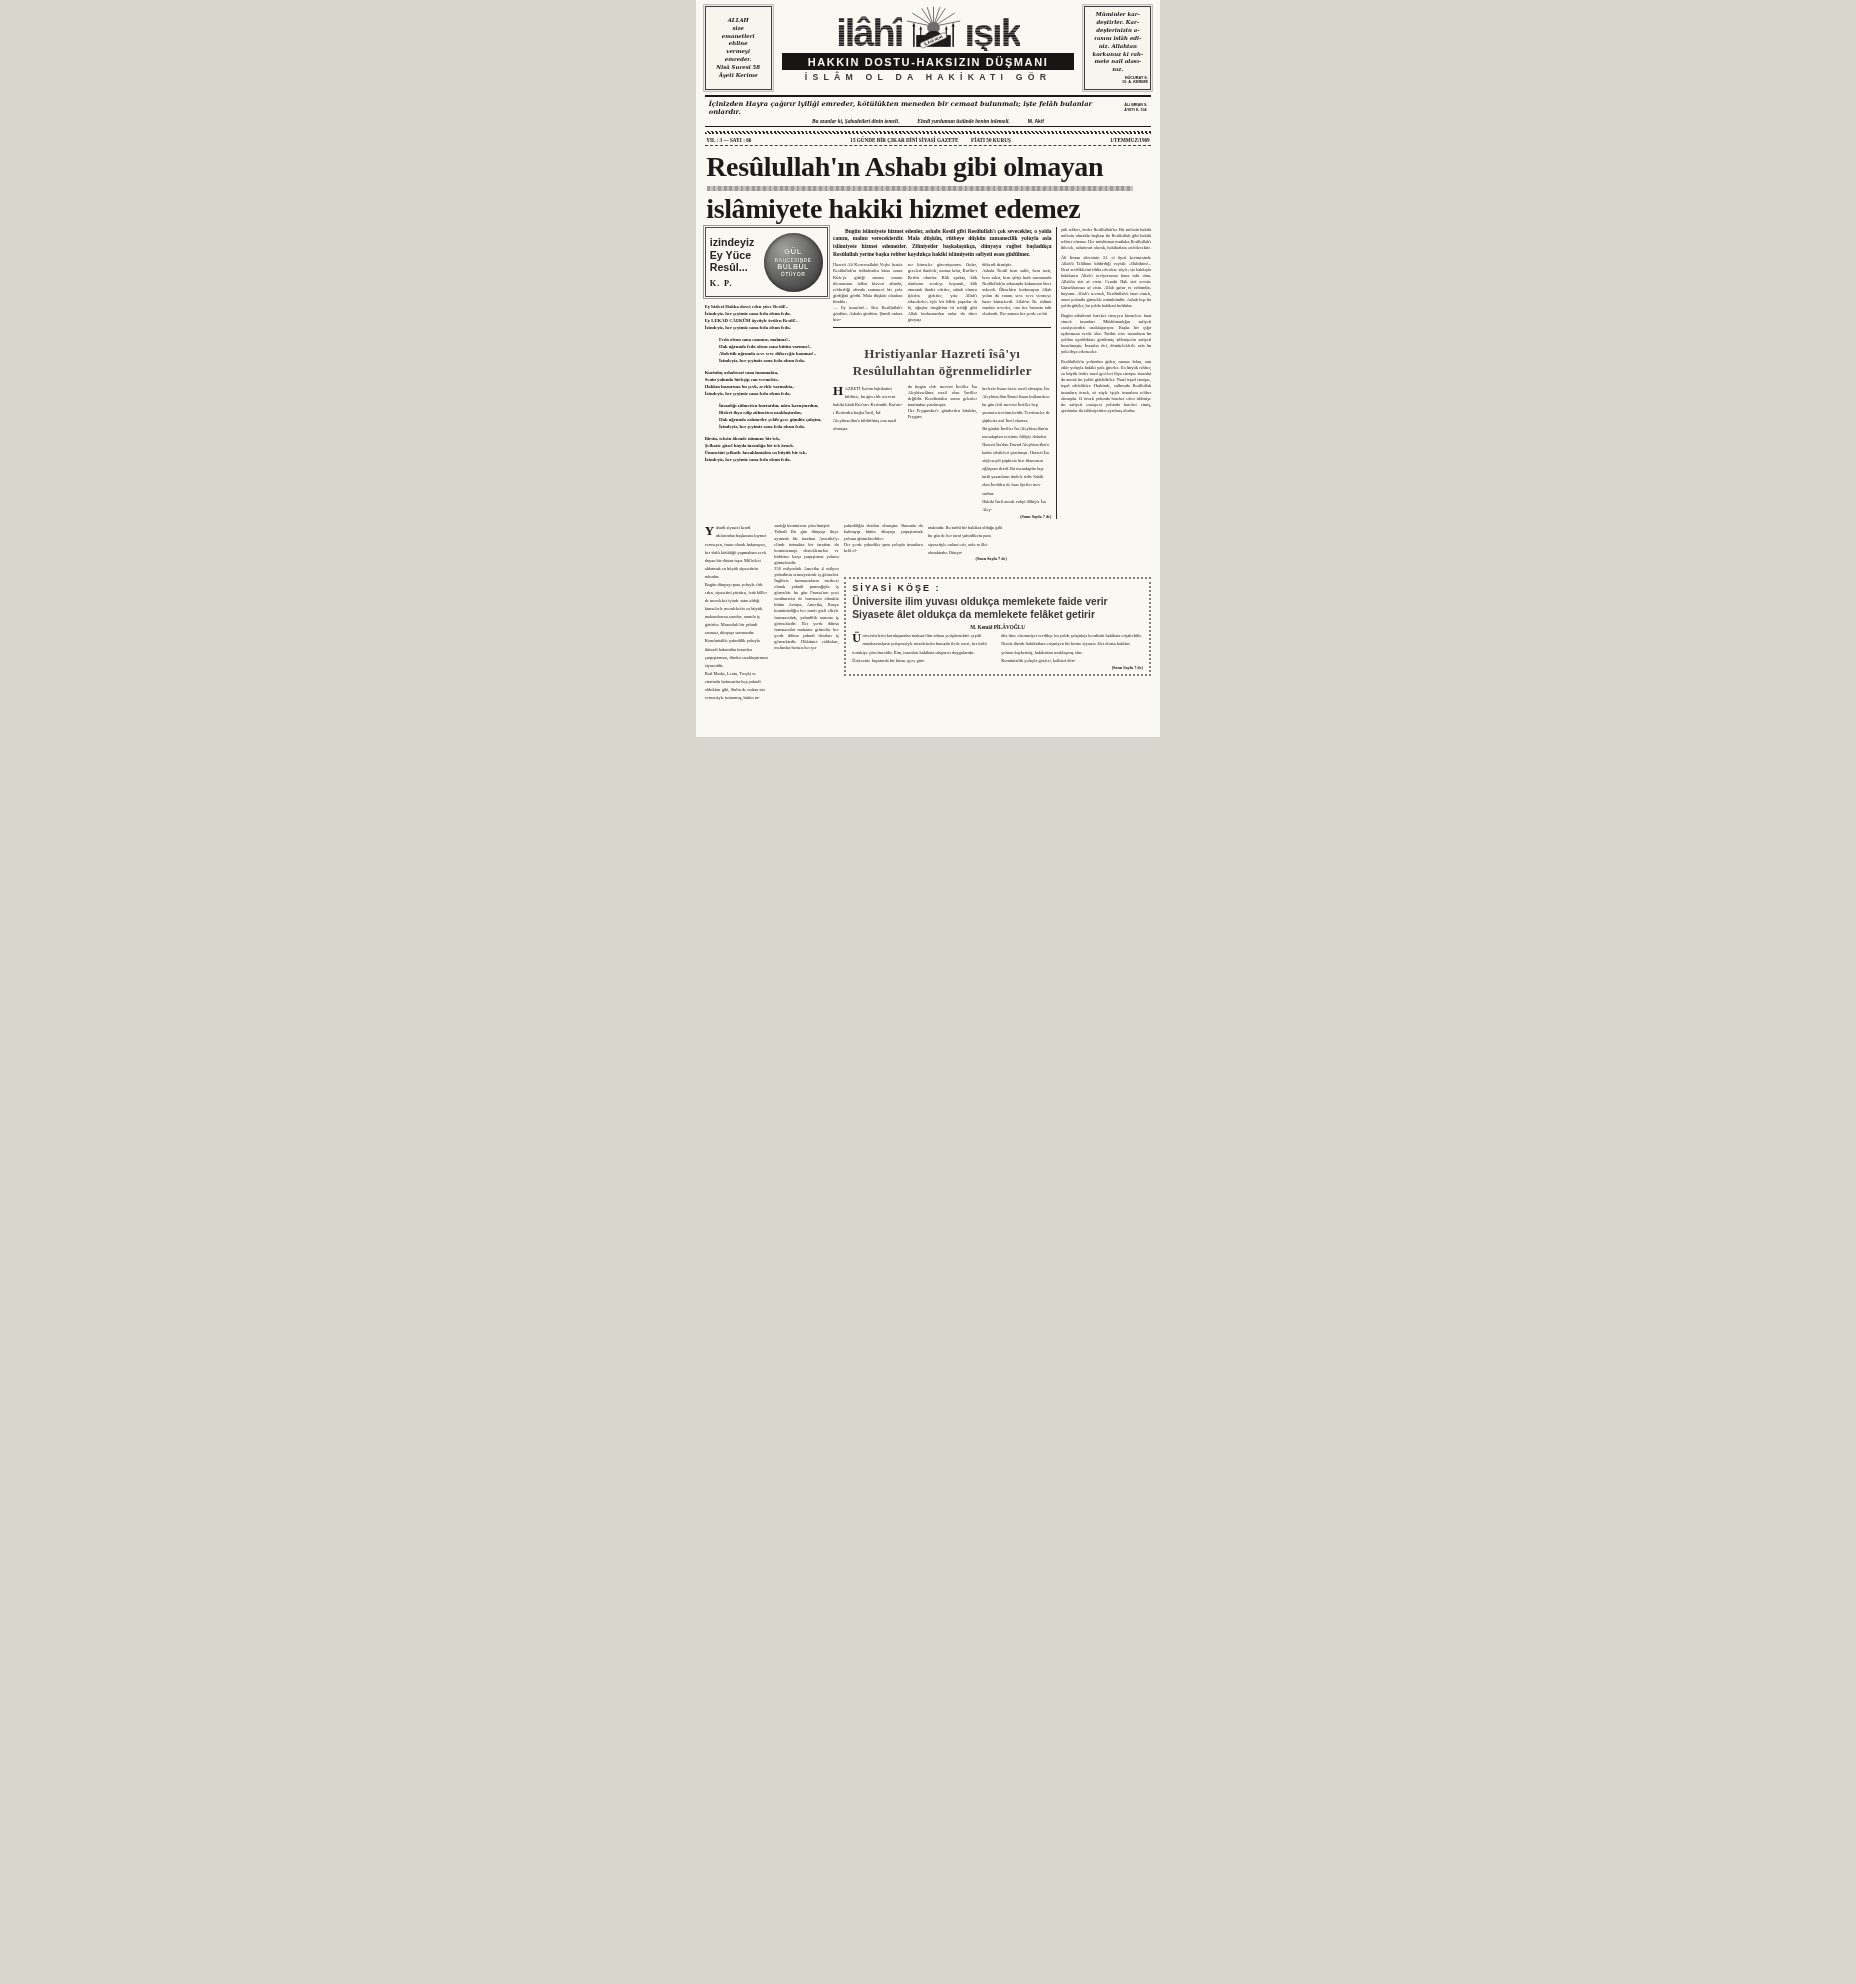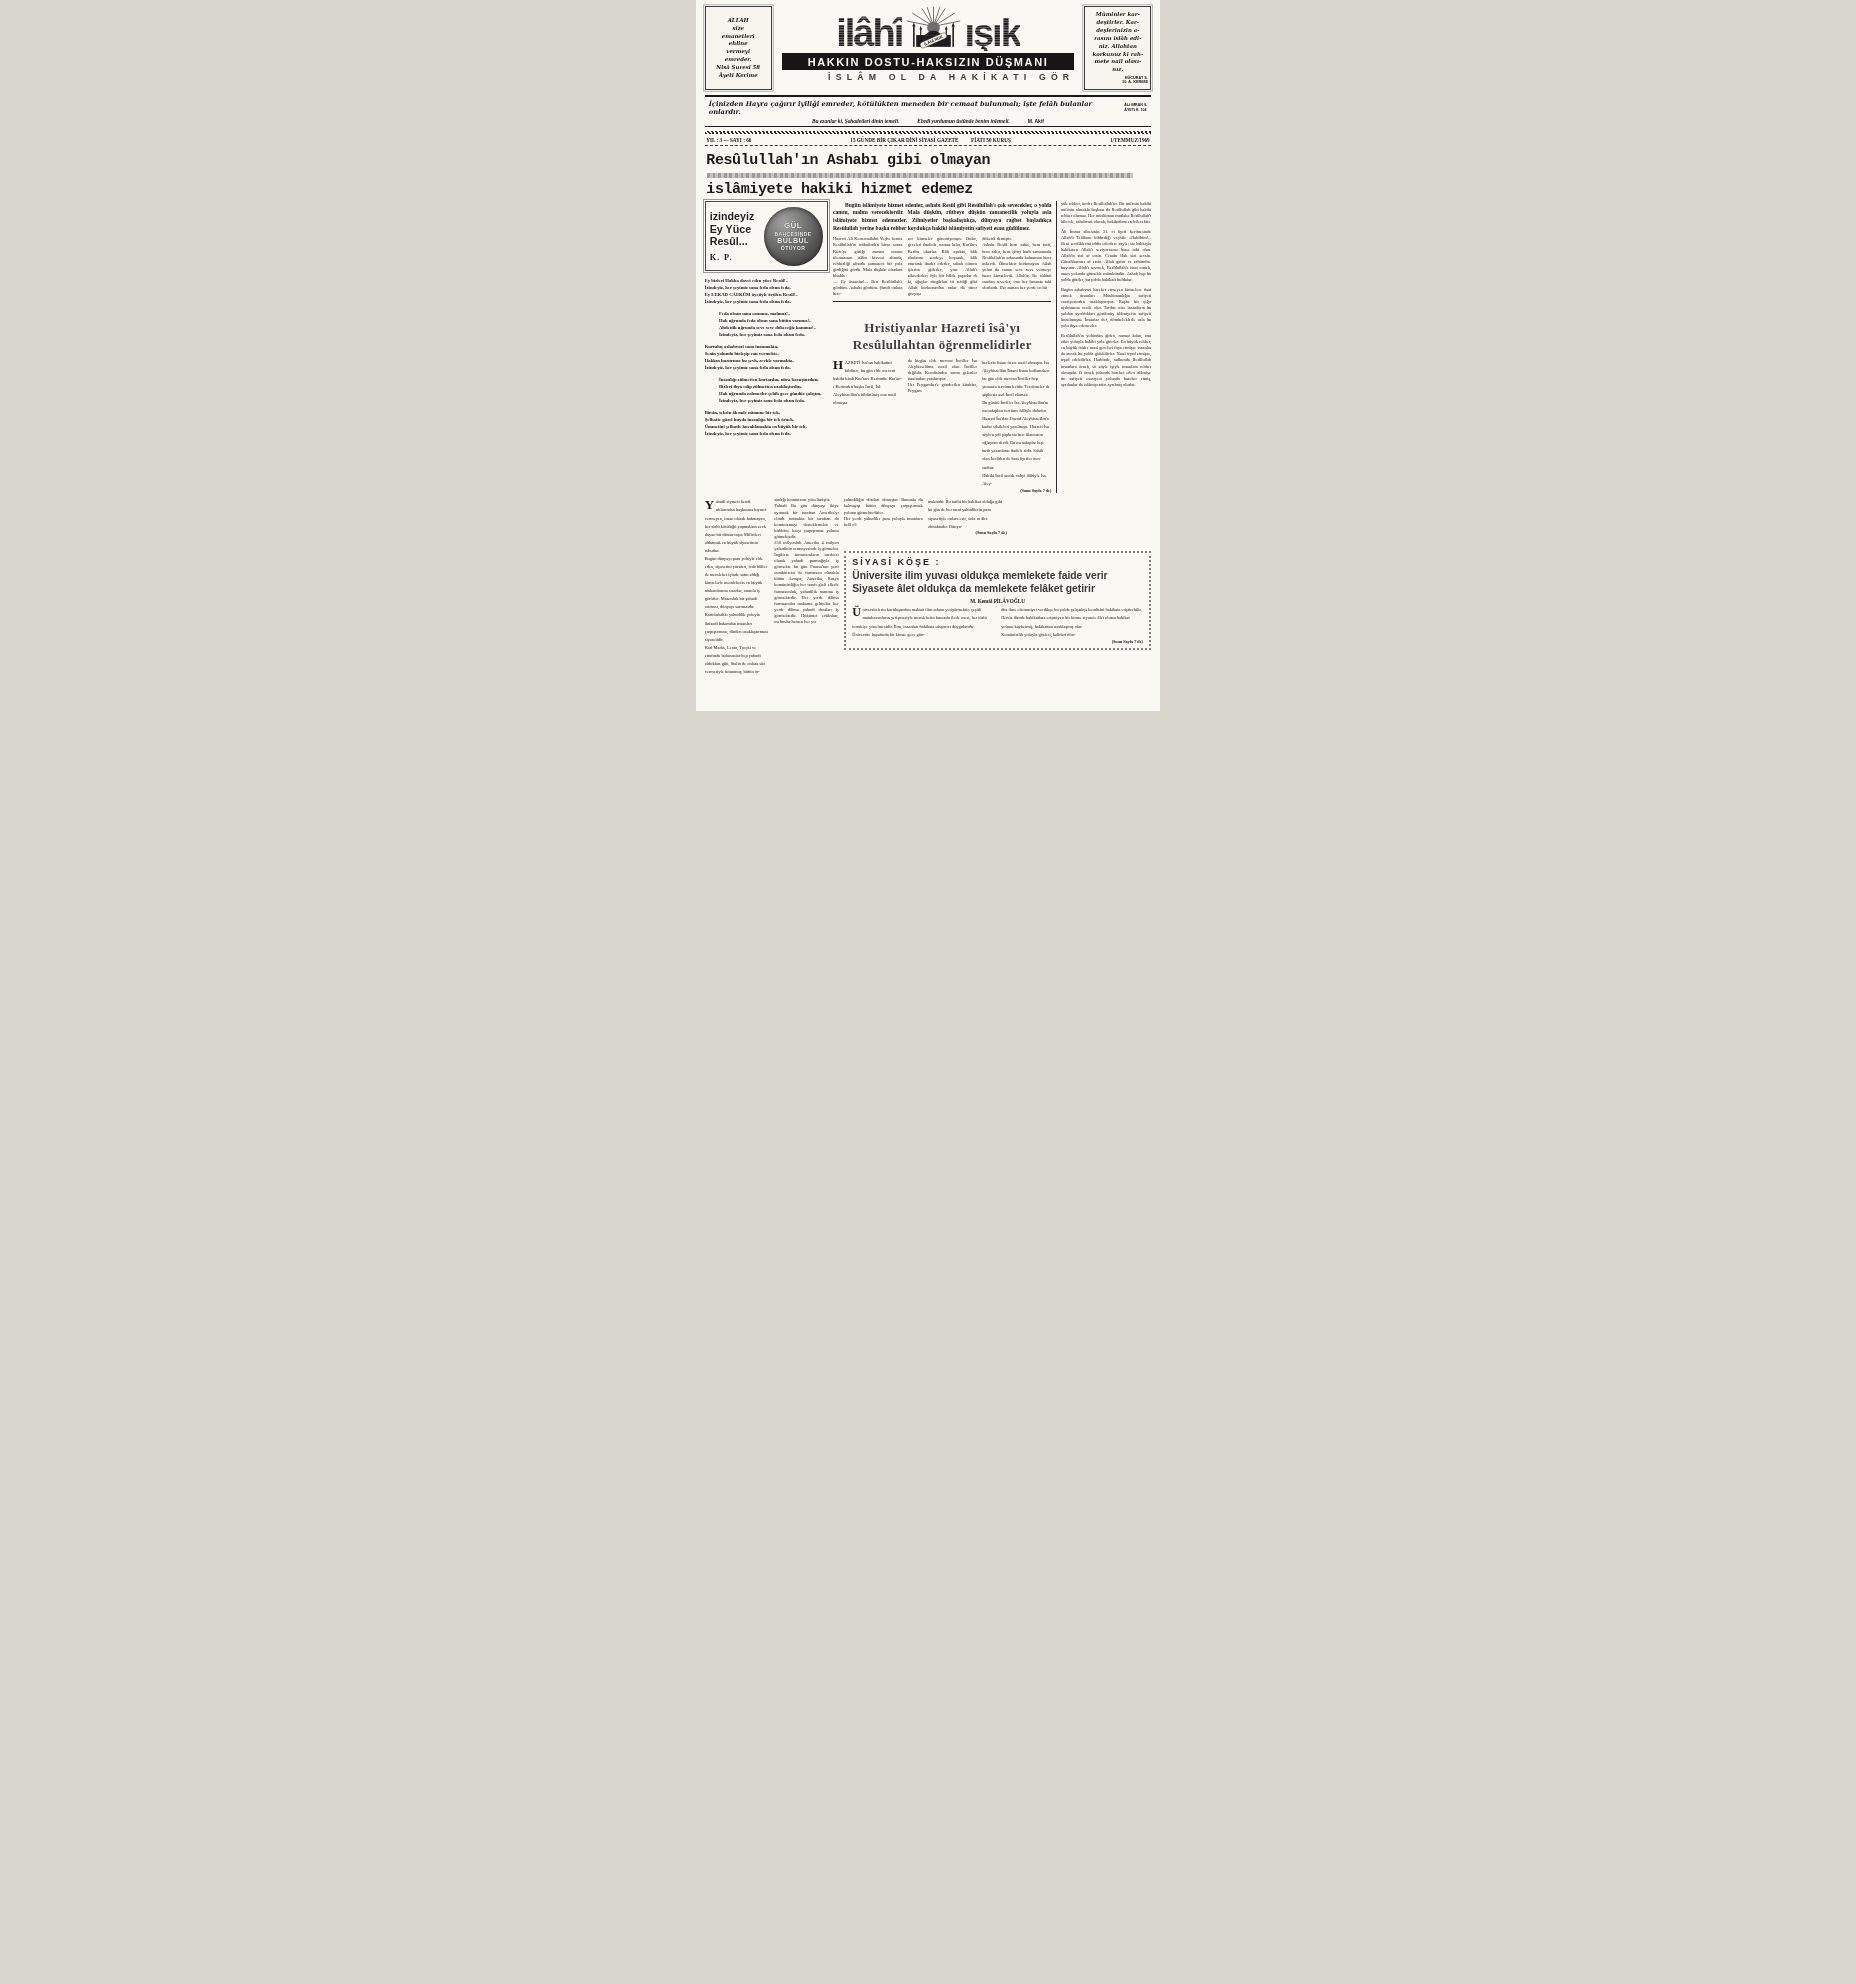--- a/index.html
+++ b/index.html
@@ -19,40 +19,40 @@
   .mast-center{flex:1;text-align:center;}
   .logo-row{display:flex;align-items:flex-end;justify-content:center;gap:1.6px;}
   .logo-word{font-family:"Liberation Sans",sans-serif;font-weight:bold;font-size:38px;
     line-height:.92;letter-spacing:-2px;color:#2c2c2c;
     background:repeating-linear-gradient(0deg,#1f1f1f 0 1.2px,#5c5c5c 1.2px 2.4px);
     -webkit-background-clip:text;background-clip:text;-webkit-text-fill-color:transparent;}
   .logo-icon{display:inline-block;}
   .slogan-band{background:#161616;color:#faf8f0;font-family:"Liberation Sans",sans-serif;
     font-weight:bold;font-size:11px;letter-spacing:1.6px;padding:2.8px 1.6px 2px;margin-top:1.6px;}
   .slogan-sub{color:#3a3a3a;font-family:"Liberation Sans",sans-serif;font-weight:bold;
-    font-size:8.7px;letter-spacing:5.2px;margin-top:2.4px;text-align:right;}
+    font-size:8.7px;letter-spacing:5.2px;margin-top:2.4px;}
   
   .quote-bar{border-top:2.8px solid #191919;border-bottom:0.8px solid #191919;
     margin-top:4.8px;padding:3.2px 4px 2.4px;}
   .quote-line1{display:flex;align-items:baseline;gap:4.8px;}
   .q1{flex:1;font-family:"DejaVu Serif",serif;font-style:italic;font-weight:bold;font-size:6.7px;}
   .q1src{font-family:"Liberation Sans",sans-serif;font-weight:bold;font-size:3.6px;
     line-height:1.25;white-space:pre-line;}
   .quote-line2{display:flex;justify-content:center;gap:18px;margin-top:2px;
     font-style:italic;font-weight:bold;font-size:5.4px;}
   .quote-author{font-style:normal;font-family:"Liberation Sans",sans-serif;font-size:5px;}
   
   .hatch{height:3.6px;margin-top:3.2px;
     background:repeating-linear-gradient(55deg,#2b2b2b 0 1.6px,#f6f4ee 1.6px 3.2px);}
   .dateline{display:flex;justify-content:space-between;align-items:baseline;
     font-weight:bold;font-size:5.2px;padding:2.8px 1.6px 2.4px;border-bottom:0.8px dashed #3d3d3d;}
   .dl-center span{margin:0 5.6px;}
   
   .main-headline{padding:6.4px 1.6px 2.4px;}
-  .hl{font-family:Liberation Mono, monospace;font-weight:bold;font-size:15px;
+  .hl{font-family:Liberation Serif, serif;font-weight:bold;font-size:28px;
     letter-spacing:-0.4px;line-height:1;color:#1b1b1b;}
   .hl-bar{height:5.2px;width:96%;margin:4.8px 0.8px 4px;opacity:.85;
     background:repeating-linear-gradient(90deg,#8d8d8d 0 2.8px,#bcbcbc 2.8px 5.6px);}
   
   .bodytext{font-size:4.4px;line-height:1.38;text-align:justify;white-space:pre-line;}
   .sonu{font-weight:bold;font-size:4.2px;text-align:right;margin-top:0.8px;}
   .dropcap{float:left;font-family:"Liberation Serif",serif;font-weight:bold;
     font-size:13px;line-height:.85;padding:1.2px 1.6px 0 0;}
   
   .upper-wrap{display:flex;gap:4.8px;margin-top:1.6px;}

